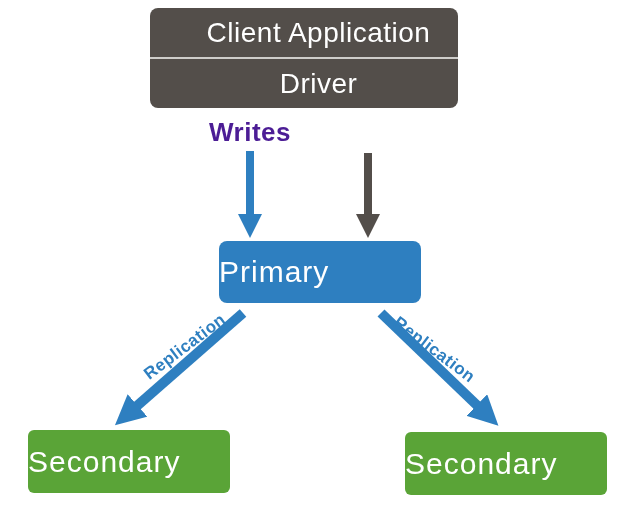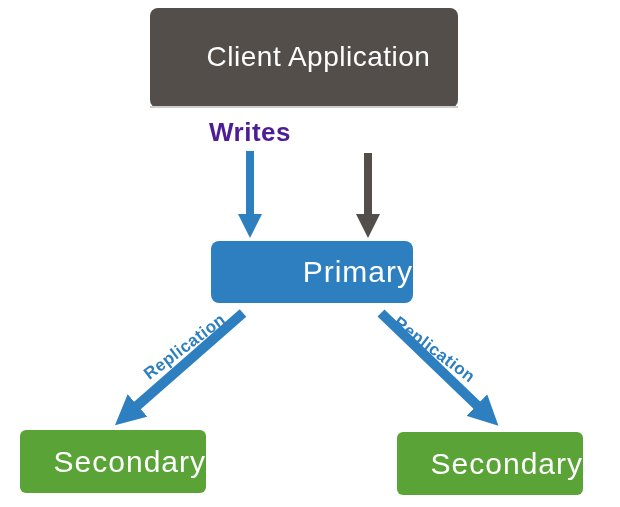--- a/index.html
+++ b/index.html
@@ -61,32 +61,33 @@
     width: 620px; height: 507px;
     pointer-events: none;
   }
 
   
   .node {
     position: absolute;
     color: #ffffff;
     display: flex;
     align-items: center;
-    justify-content: flex-end;
+    justify-content: flex-start;
     font-size: 30px;
     letter-spacing: 1px;
+    margin-left: 8px;
   }
   .primary-box {
     left: 211px; top: 241px;
     width: 202px; height: 62px;
     background: #2e7fc0;
     border-radius: 8px;
   }
   .secondary-box {
-    width: 186px; height: 63px;
+    width: 202px; height: 63px;
     background: #5aa437;
     border-radius: 6px;
   }
   .secondary-box.pos-left  { left: 20px;  top: 430px; }
   .secondary-box.pos-right { left: 397px; top: 432px; }
 
   
   .repl-label {
     position: absolute;
     font-size: 17px;
@@ -124,20 +125,21 @@
     <line x1="368" y1="153" x2="368" y2="222" stroke-width="8" marker-end="url(#head-gray)" stroke="#534e4a"></line>
 
     <line x1="243" y1="313" x2="130" y2="412" stroke-width="10" marker-end="url(#head-blue)" stroke="#2e7fc0"></line>
 
     <line x1="381" y1="313" x2="484" y2="412" stroke-width="10" marker-end="url(#head-blue)" stroke="#2e7fc0"></line>
   </svg>
 
   <div class="client-box">
     <div class="client-row">Client Application</div>
     <div class="client-divider"></div>
+    <div class="client-row">Driver</div>
   </div>
 
   <div class="flow-label writes">Writes</div>
 
   <div class="node primary-box">
     <span>Primary</span>
   </div>
 
   <div class="repl-label pos-left">Replication</div>
   <div class="repl-label pos-right">Replication</div>

